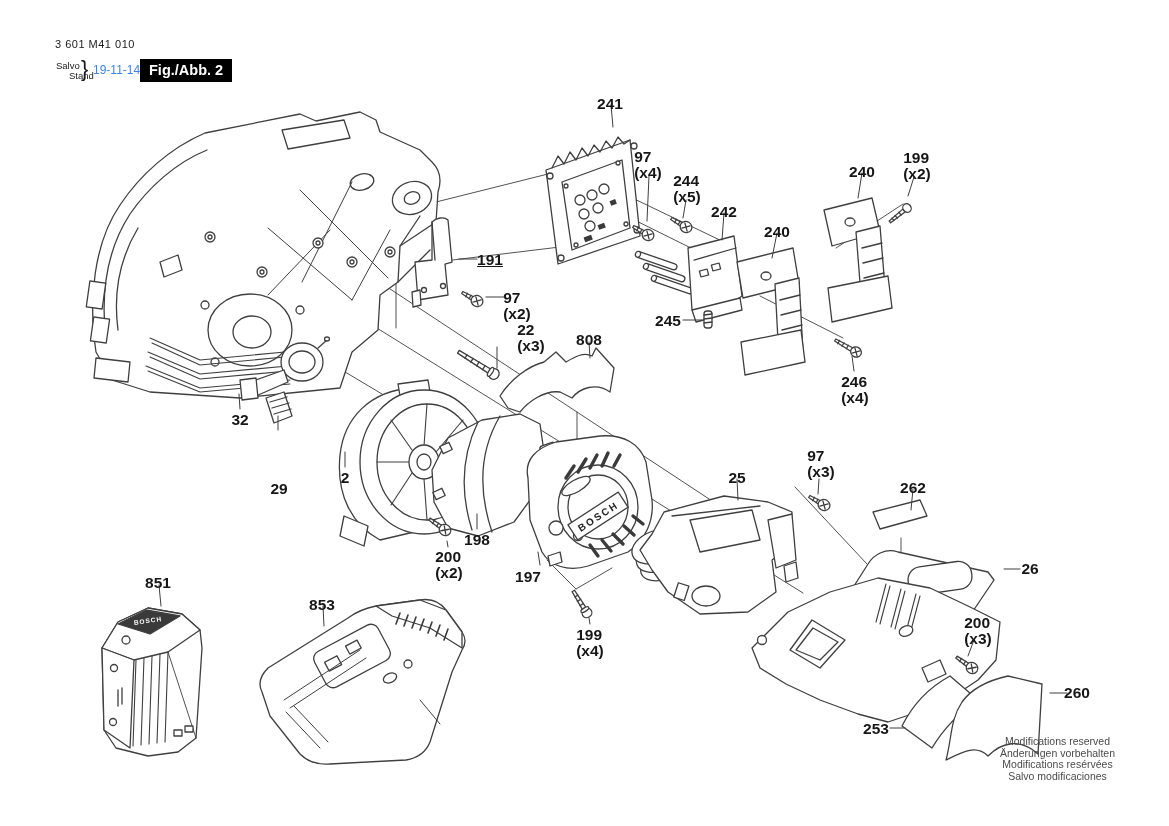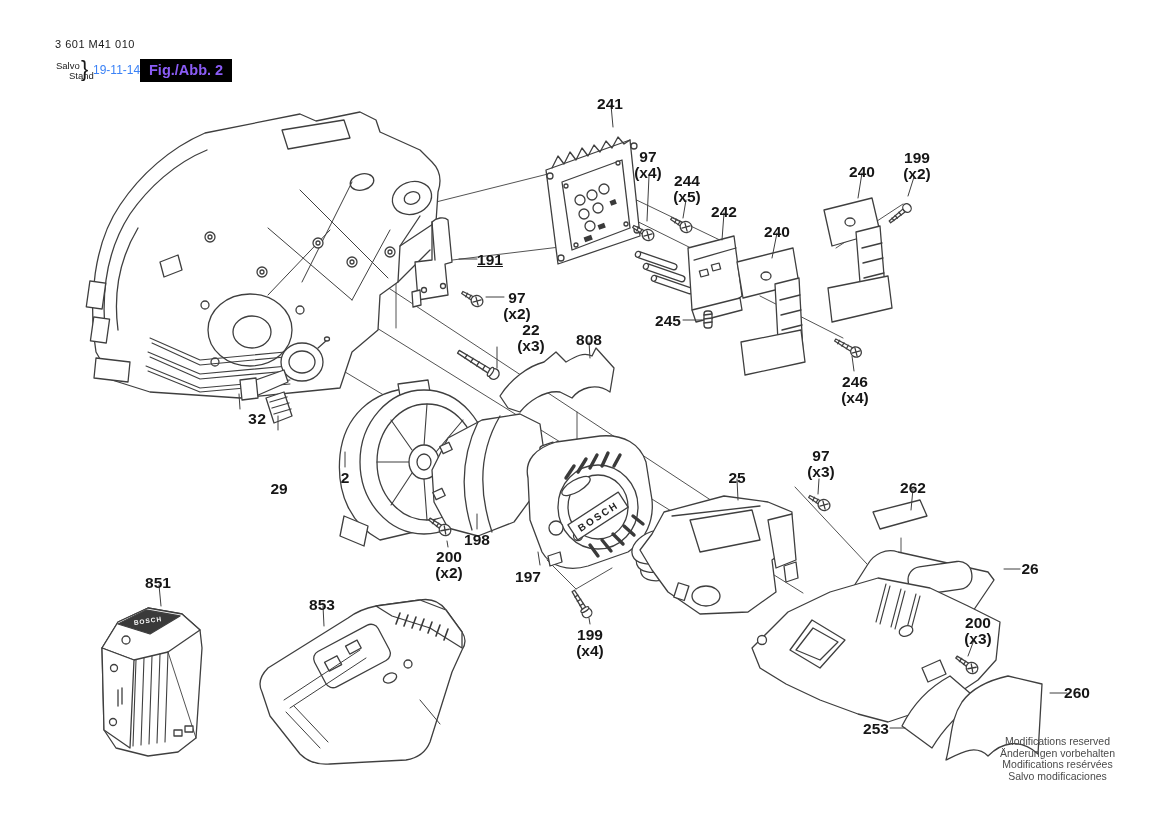--- a/index.html
+++ b/index.html
@@ -8,24 +8,24 @@
   svg{position:absolute;left:0;top:0;}
   
   #header{position:absolute;left:55px;top:38px;color:#1a1a1a;}
   #part-number{font-size:11px;letter-spacing:0.5px;}
   #issue-row{position:absolute;left:0;top:20px;width:220px;height:34px;}
   .issue-word{position:absolute;font-size:9.5px;line-height:10px;color:#1a1a1a;}
   #issue-label{left:1px;top:3px;}
   #stand-label{left:1px;top:13px;margin-left:13px;}
   #issue-brace{position:absolute;left:26px;top:-2px;font-size:22px;font-weight:400;color:#1a1a1a;}
   #issue-date{position:absolute;left:38px;top:5px;font-size:12px;color:#3b82f6;}
-  #figure-badge{position:absolute;left:85px;top:1px;background:#000;color:#8b5cf6;
+  #figure-badge{position:absolute;left:85px;top:1px;background:#000;color:#ffffff;
       font-size:14.5px;font-weight:bold;padding:3px 9px 4px 9px;}
   
-  .part-label{position:absolute;transform:translateX(-50%);text-align:center;
+  .part-label{position:absolute;transform:translateX(-50%);
       font-size:15.5px;font-weight:bold;color:#161616;line-height:16px;white-space:nowrap;}
   
   #footer{position:absolute;left:1000px;top:736px;font-size:10.5px;line-height:11.5px;color:#4a4a4a;text-align:center;}
 </style>
 </head>
 <body>
 
 <div id="page">
 
   <div id="header">
@@ -534,21 +534,21 @@
         <div>97</div>
         <div>(x2)</div>
       </div>
       <div class="part-label" style="left: 496px; top: 322px; margin-left: 35px;">
         <div>22</div>
         <div>(x3)</div>
       </div>
       <div class="part-label" style="left: 589px; top: 332px;">
         <div>808</div>
       </div>
-      <div class="part-label" style="left: 257px; top: 412px; font-family: Liberation Mono, monospace;">
+      <div class="part-label" style="left: 240px; top: 412px;">
         <div>32</div>
       </div>
       <div class="part-label" style="left: 279px; top: 433px; margin-top: 48px;">
         <div>29</div>
       </div>
       <div class="part-label" style="left: 345px; top: 470px;">
         <div>2</div>
       </div>
       <div class="part-label" style="left: 449px; top: 549px;">
         <div>200</div>

